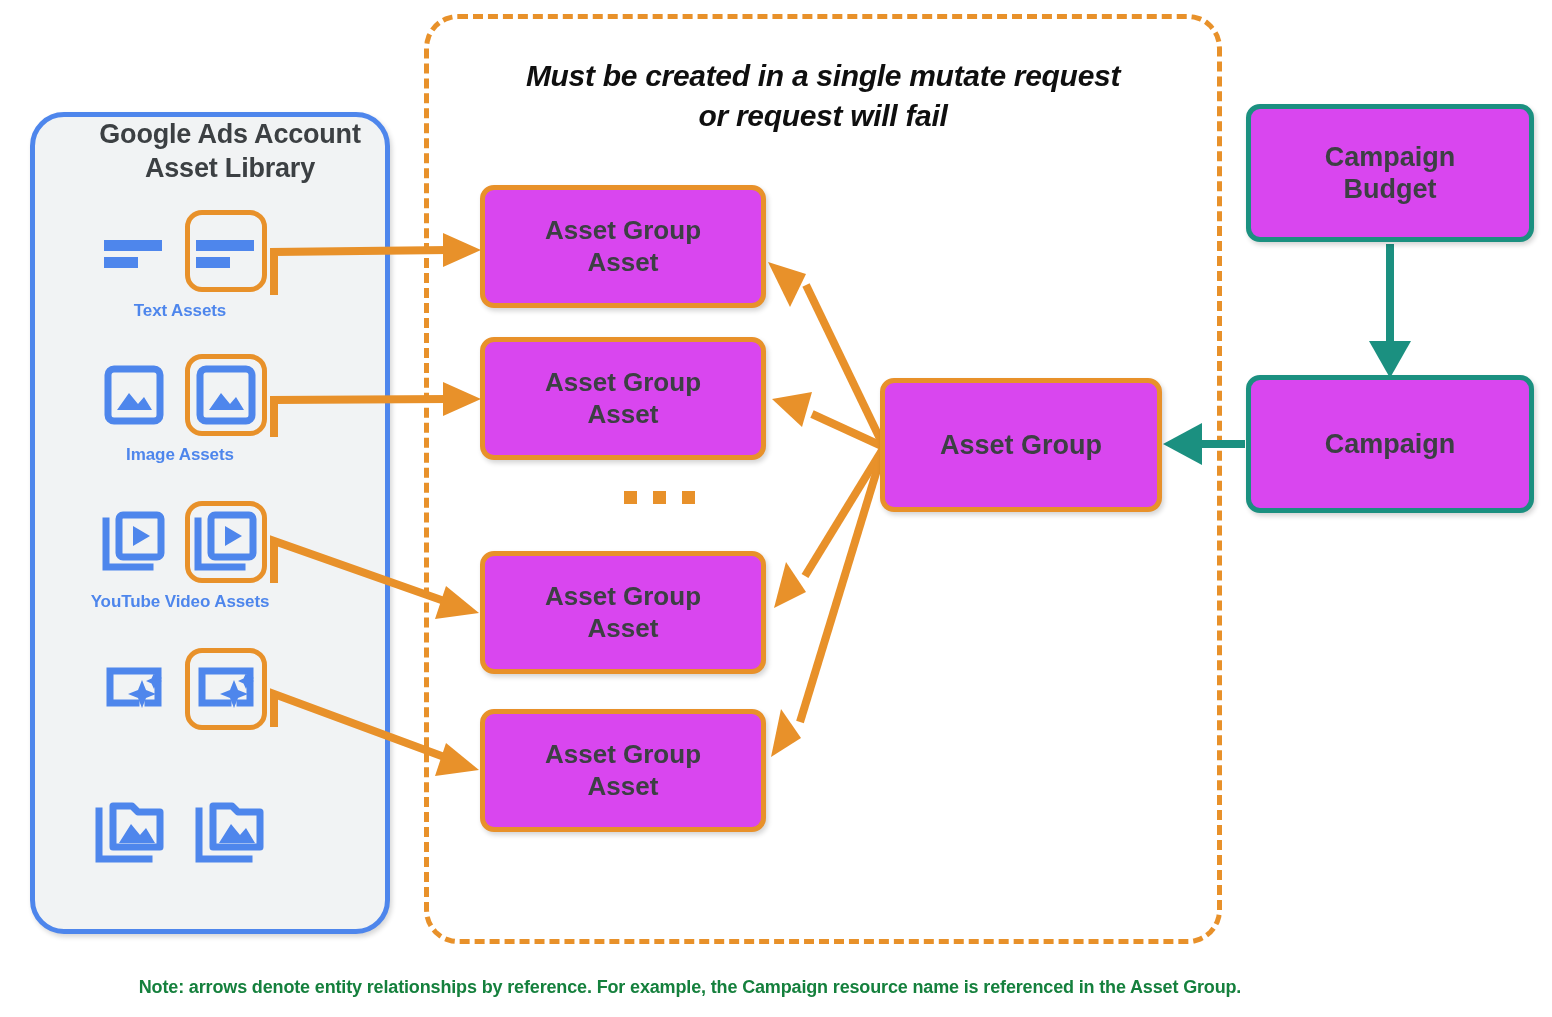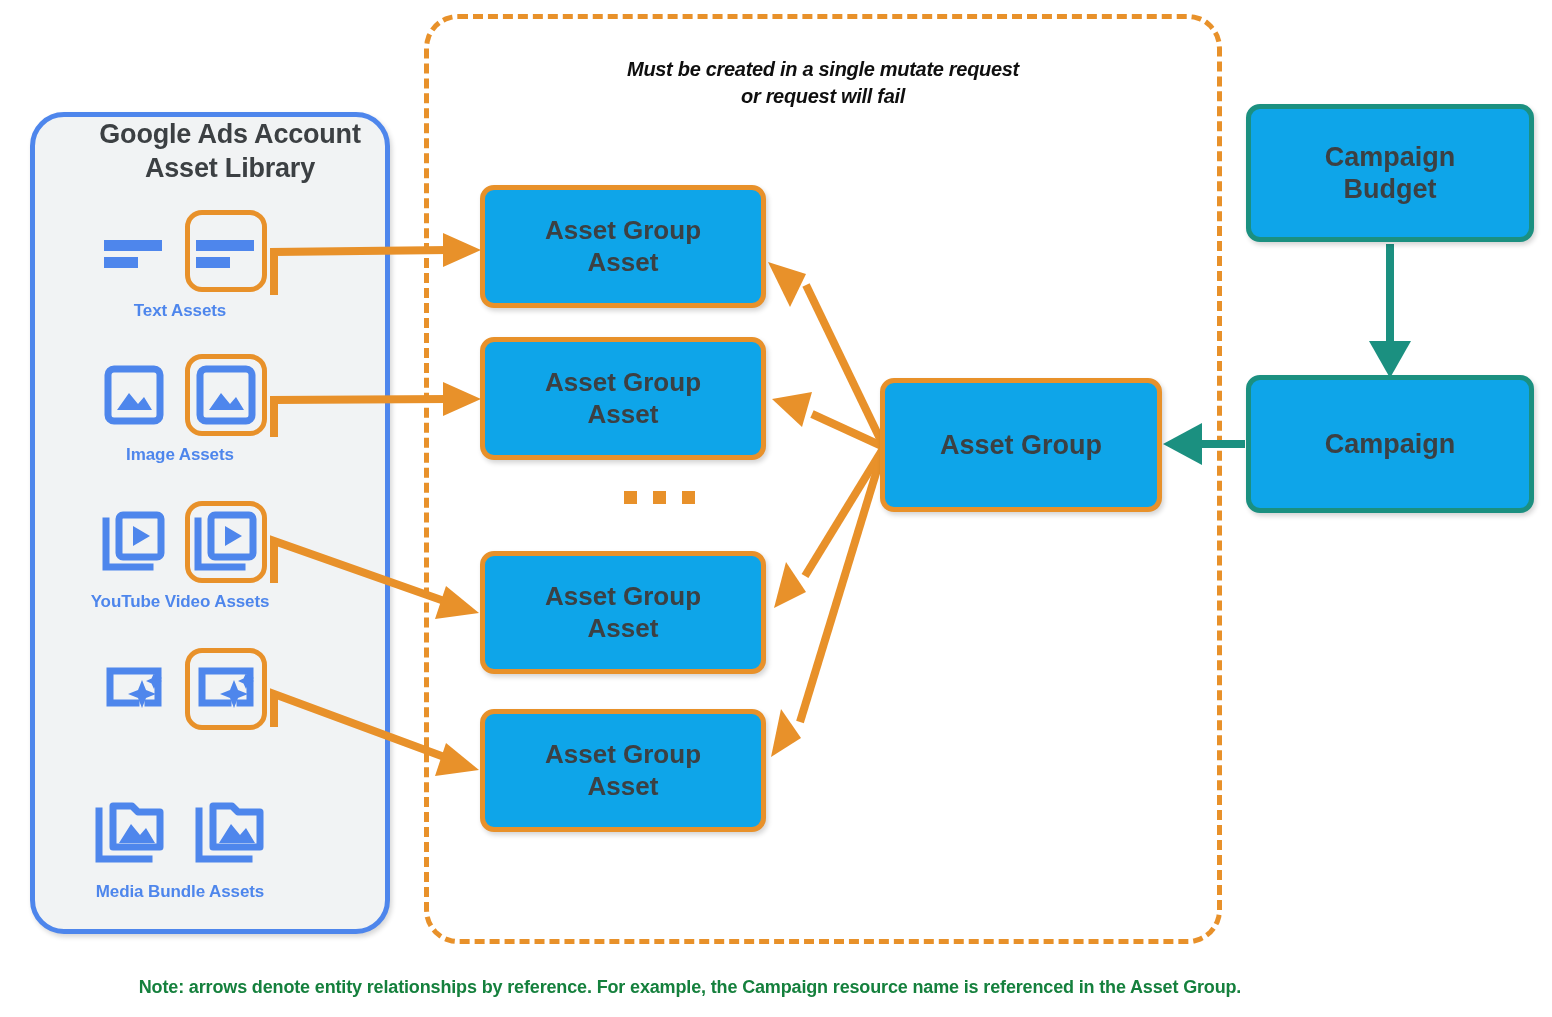--- a/index.html
+++ b/index.html
@@ -83,42 +83,42 @@
     border: 5px dashed #e8912a;
     border-radius: 34px;
     box-sizing: border-box;
     background: transparent;
   }
   #mutate-title {
     left: 450px;
     top: 56px;
     width: 746px;
     text-align: center;
-    font-size: 20px;
+    font-size: 30px;
     font-style: italic;
     font-weight: 700;
     color: #0f0f0f;
     line-height: 1.33;
     letter-spacing: -0.3px;
   }
   #mutate-footnote {
     left: 440px;
     top: 876px;
     width: 770px;
     text-align: center;
     font-size: 18px;
     font-weight: 700;
     color: #0f0f0f;
     letter-spacing: -0.2px;
   }
 
   
   .node {
     position: absolute;
-    background: #0ea5e9;
+    background: #d946ef;
     box-sizing: border-box;
     border-radius: 14px;
     display: flex;
     align-items: center;
     justify-content: center;
     text-align: center;
     color: #3c4043;
     box-shadow: 2px 3px 5px rgba(0,0,0,0.17);
   }
   .node.orange { border: 5px solid #e8912a; }
@@ -274,21 +274,20 @@
         </svg>
       </div>
       <div class="icon-slot">
         <svg width="72" height="66" viewBox="0 0 72 66">
           <path d="M5 12 L5 60 L55 60" fill="none" stroke="#4e86ec" stroke-width="7" stroke-linecap="square"></path>
           <path d="M19 48 L19 7 L38 7 L44 13 L66 13 L66 48 Z" fill="none" stroke="#4e86ec" stroke-width="7" stroke-linejoin="round"></path>
           <path d="M25 44 L37 25 L46 36 L52 29 L61 44 Z" fill="#4e86ec"></path>
         </svg>
       </div>
     </div>
-    <div class="asset-caption">Media Bundle  Assets</div>
   </div>
 
   <div id="mutate-container" class="abs"></div>
 
   <div id="mutate-title" class="abs">
     <div>Must be created in a single mutate request</div>
     <div>or request will fail</div>
   </div>
 
   <svg id="edges">

